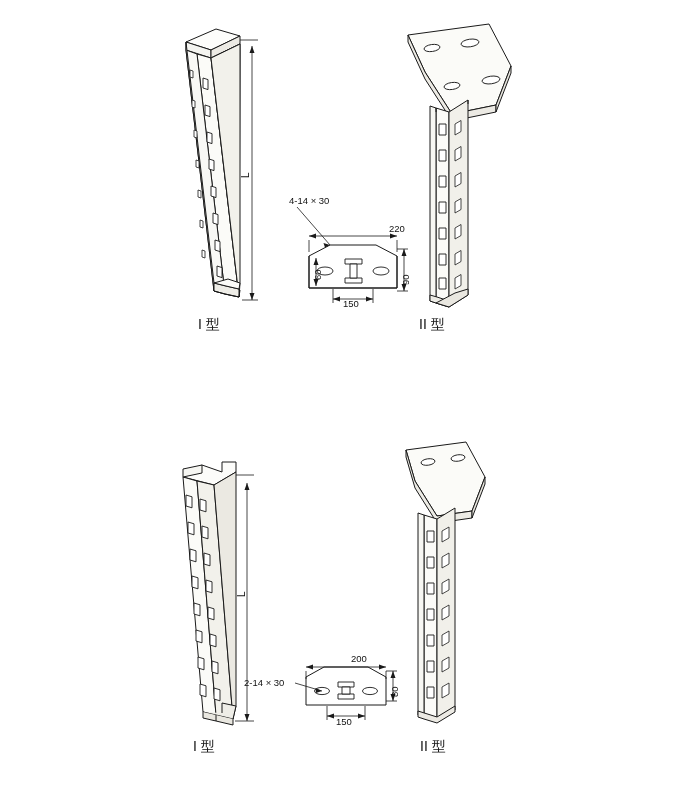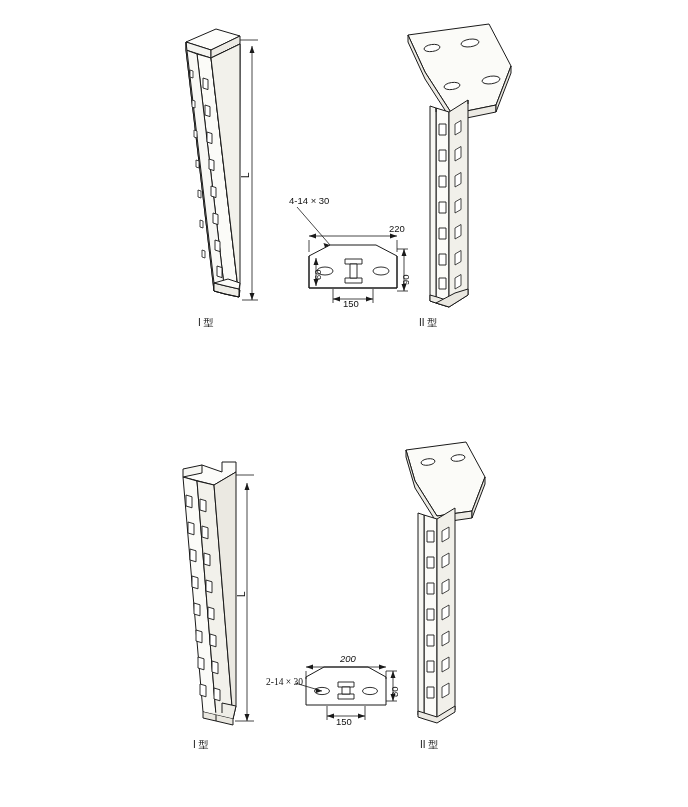--- a/index.html
+++ b/index.html
@@ -9,21 +9,21 @@
     color:#000;
   }
   .sheet{position:absolute;inset:0;}
   svg{display:block;}
   .fig{position:absolute;}
   .caption{
     position:absolute;width:100%;text-align:center;
     font-size:13px;letter-spacing:.5px;color:#111;
   }
   .lbl{
-    position:absolute;font-size:10px;color:#111;white-space:nowrap;
+    position:absolute;font-size:14px;color:#111;white-space:nowrap;
   }
   .lbl-dim{
     position:absolute;font-size:9.5px;color:#111;white-space:nowrap;
   }
   .lbl-rot{
     position:absolute;font-size:10px;color:#111;white-space:nowrap;
     transform:rotate(-90deg);transform-origin:left top;
   }
 </style>
 </head>
@@ -306,20 +306,20 @@
           <path d="M393,256 l-2.5,7 l5,0 Z" fill="#1a1a1a" stroke="none"></path>
           <path d="M393,286 l-2.5,-7 l5,0 Z" fill="#1a1a1a" stroke="none"></path>
         </g>
 
       </g>
     </svg>
 
     <div class="lbl" style="left:193px;top:323px;">I 型</div>
     <div class="lbl" style="left:420px;top:323px;">II 型</div>
     <div class="lbl-rot" style="left:236px;top:182px;">L</div>
-    <div class="lbl-dim" style="left:266px;top:262px;font-family:Liberation Serif, serif;">2-14 × 30</div>
-    <div class="lbl-dim" style="left:340px;top:238px;font-style:italic;">200</div>
+    <div class="lbl-dim" style="left:244px;top:262px;">2-14 × 30</div>
+    <div class="lbl-dim" style="left:351px;top:238px;">200</div>
     <div class="lbl-dim" style="left:336px;top:301px;">150</div>
     <div class="lbl-rot" style="left:389px;top:282px;font-size:9.5px;">80</div>
 
   </div>
 
 </div>
 
 </body></html>

